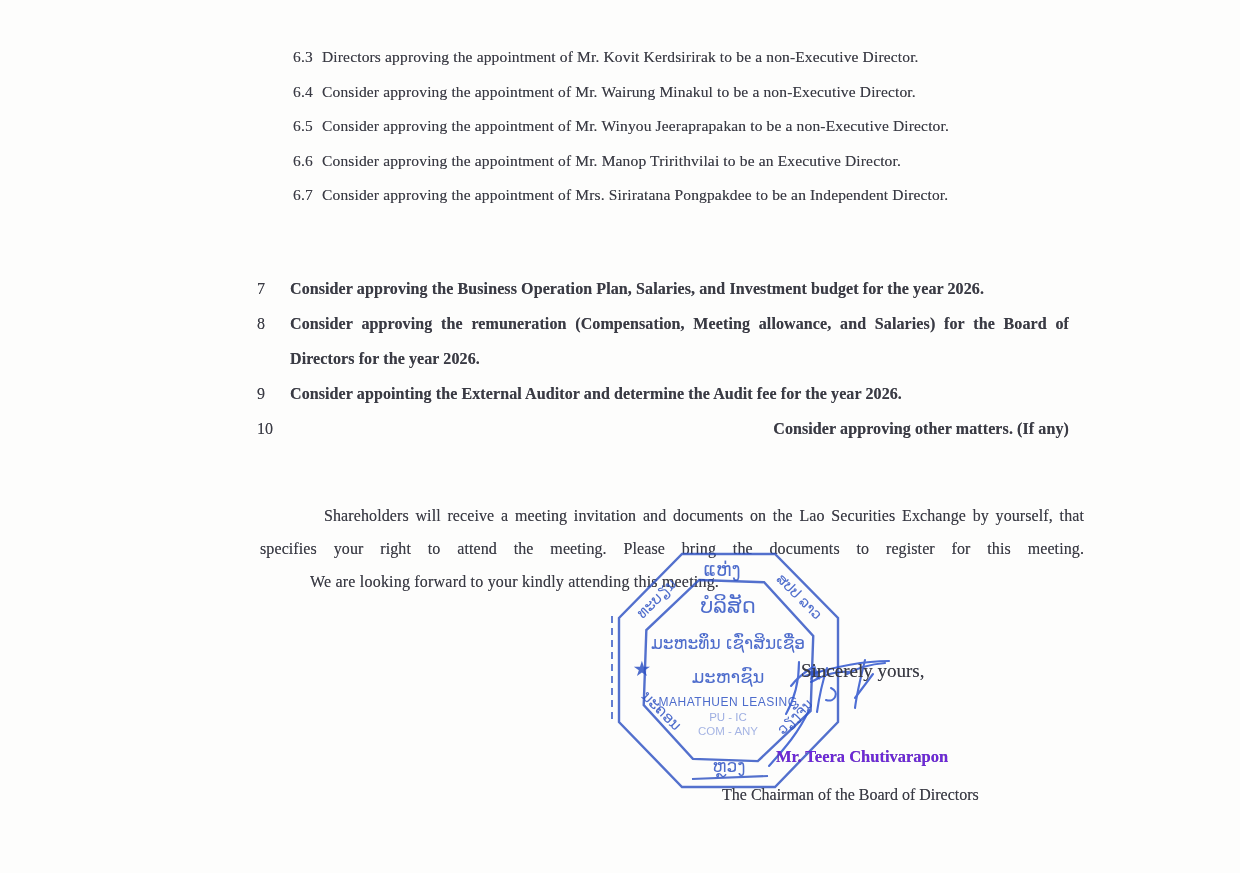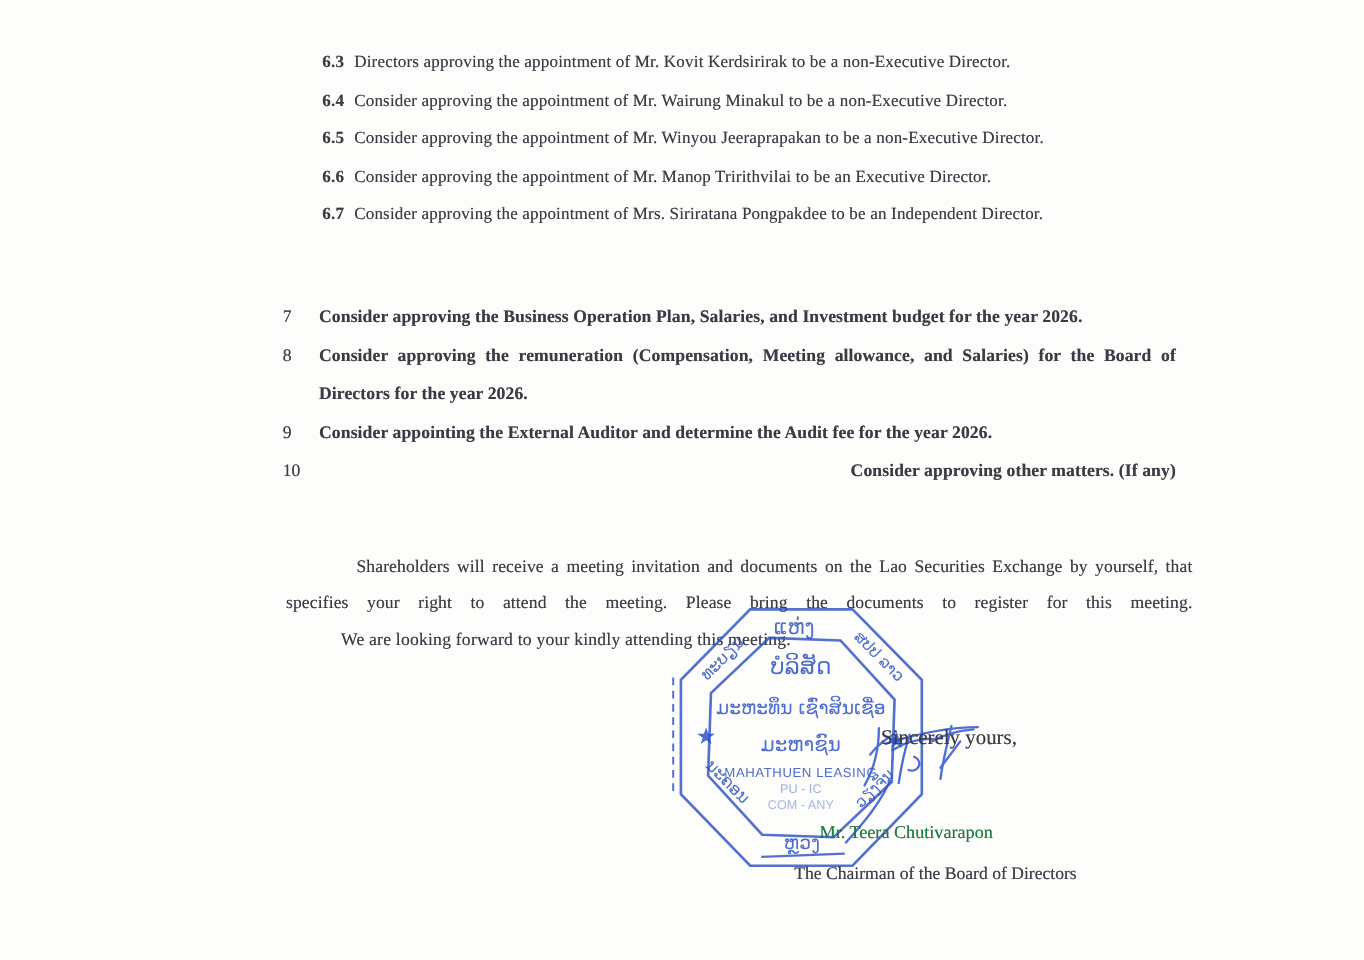--- a/index.html
+++ b/index.html
@@ -10,42 +10,42 @@
     font-family:"Liberation Serif", serif;
     color:#3a3b44;
     overflow:hidden;
   }
   .page *{box-sizing:border-box;}
   .txt-scan{text-shadow:0 0 0.5px rgba(45,46,58,.55);}
 
   
   .sub-list{position:absolute;left:293px;top:40px;}
   .sub-list .row{display:flex;line-height:34.5px;font-size:15.5px;letter-spacing:.15px;}
-  .sub-list .num{width:29px;flex:0 0 29px;font-weight:bold;}
+  .sub-list .num{width:29px;flex:0 0 29px;}
 
   
   .main-list{position:absolute;left:257px;top:271px;width:812px;}
   .main-list .row{display:flex;line-height:35px;font-size:16px;letter-spacing:.1px;}
   .main-list .num{width:33px;flex:0 0 33px;}
   .main-list .itx{flex:1;text-align:justify;font-weight:bold;}
   .main-list .row:last-child .itx{text-align:right;}
 
   
   .paragraph{
     position:absolute;left:244px;top:484px;width:824px;
     font-size:16px;line-height:32.5px;text-align:justify;
     text-indent:64px;letter-spacing:.1px;margin:16px;
   }
   .paragraph::after{content:"";display:inline-block;width:100%;}
 
   .closing{position:absolute;left:310px;top:573px;font-size:16px;letter-spacing:.2px;margin:0;}
 
   
   .salutation{position:absolute;left:801px;top:641px;font-size:19px;font-family:Liberation Serif, serif;}
-  .signer-name{position:absolute;left:745px;top:730px;font-size:16.5px;font-weight:normal;color:#15803d;}
+  .signer-name{position:absolute;left:776px;top:730px;font-size:16.5px;font-weight:bold;color:#6d28d9;}
   .signer-title{position:absolute;left:722px;top:770px;font-size:16px;}
 
   
   .stamp-svg{position:absolute;left:608px;top:550px;}
   .signature-svg{position:absolute;left:753px;top:648px;}
   .stamp-text{font-family:"DejaVu Sans", sans-serif;fill:#2e52c3;}
   .stamp-latin{font-family:"Liberation Sans", sans-serif;fill:#2e52c3;}
 </style>
 </head>
 <body>

